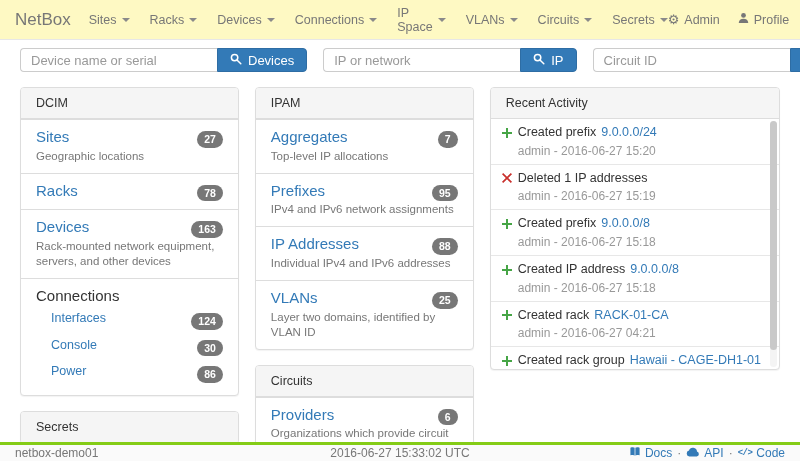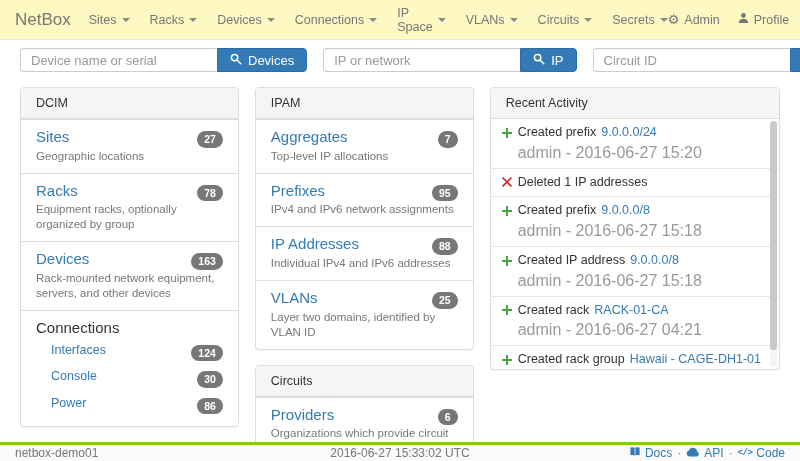--- a/index.html
+++ b/index.html
@@ -68,21 +68,21 @@
   .conn-row { padding:4px 0 3px 15px; overflow:hidden; }
   .conn-row a { color:#337ab7; font-size:12.5px; }
 
   
   .act-list { position:relative; height:250px; overflow:hidden; }
   .act-item { padding:6px 18px 6px 10px; border-top:1px solid #e7e7e7; }
   .act-item:first-child { border-top:none; }
   .act-line { font-size:12.5px; color:#333; line-height:1.25; display:flex; align-items:center; gap:5px; white-space:nowrap; }
   .act-line a { color:#337ab7; }
   .act-icon { display:inline-flex; width:12px; justify-content:center; }
-  .act-meta { font-size:16px; color:#999; margin-top:3px; padding-left:17px; }
+  .act-meta { font-size:12px; color:#999; margin-top:3px; padding-left:17px; }
   .sb-track { position:absolute; top:2px; bottom:2px; right:2px; width:7px; background:#f4f4f4; border-radius:4px; }
   .sb-thumb { position:absolute; top:0; right:0; width:7px; height:93%; background:#c9c9c9; border-radius:4px; }
 
   
   .footer {
     position:absolute; left:0; right:0; bottom:0; height:19px;
     background:#fafafa; border-top:3px solid #84cc16;
     display:flex; align-items:center; padding:0 15px; color:#777; font-size:12px;
   }
   .footer .f-left { flex:1; text-align:left; }
@@ -183,21 +183,20 @@
     <div class="panel">
       <div class="panel-heading">DCIM</div>
       <div class="list-item">
         <span class="badge">27</span>
         <a class="item-title">Sites</a>
         <div class="item-desc">Geographic locations</div>
       </div>
       <div class="list-item">
         <span class="badge">78</span>
         <a class="item-title">Racks</a>
-        <div class="item-desc">Equipment racks, optionally organized by group</div>
       </div>
       <div class="list-item">
         <span class="badge">163</span>
         <a class="item-title">Devices</a>
         <div class="item-desc">Rack-mounted network equipment, servers, and other devices</div>
       </div>
       <div class="list-item">
         <div class="conn-title">Connections</div>
         <div class="conn-row">
           <span class="badge">124</span>
@@ -277,20 +276,21 @@
         <div class="act-item">
           <div class="act-line">
             <span class="act-icon">
                 <svg width="10" height="10" viewBox="0 0 10 10">
                   <path d="M1.2 0L5 3.8 8.8 0 10 1.2 6.2 5 10 8.8 8.8 10 5 6.2 1.2 10 0 8.8 3.8 5 0 1.2z" fill="#c9302c"></path>
                 </svg>
               </span>
             <span>Deleted 1 IP addresses</span>
             <a></a>
           </div>
+          <div class="act-meta">admin - 2016-06-27 15:19</div>
         </div>
 
         <div class="act-item">
           <div class="act-line">
             <span class="act-icon">
                 <svg width="10" height="10" viewBox="0 0 10 10">
                   <path d="M4 0h2v4h4v2H6v4H4V6H0V4h4z" fill="#46a546"></path>
                 </svg>
               </span>
             <span>Created prefix</span>

